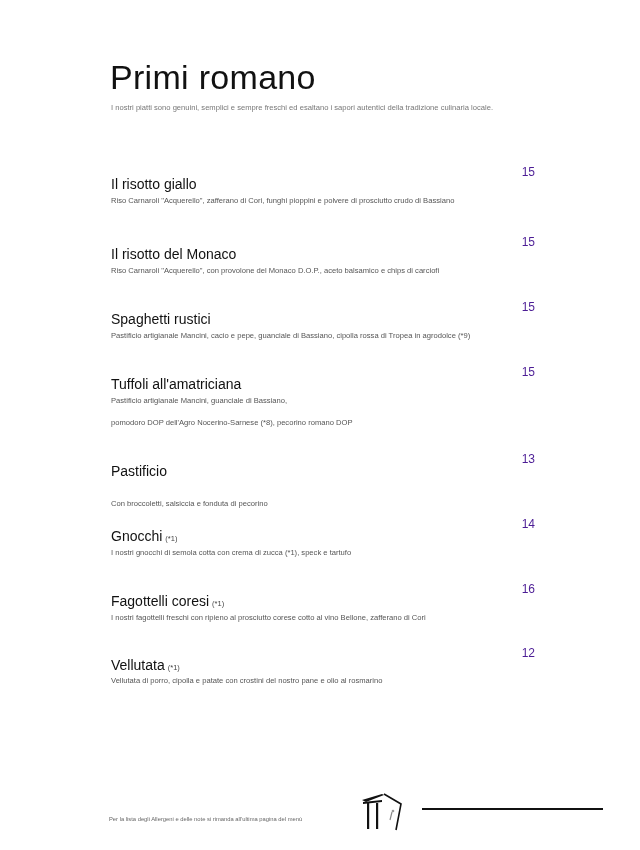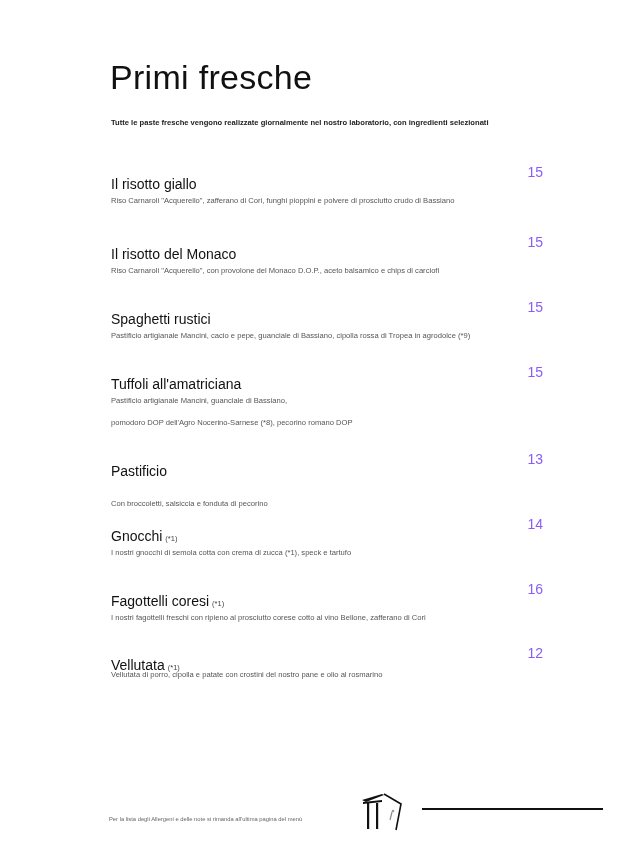--- a/index.html
+++ b/index.html
@@ -4,33 +4,33 @@
 <style>
   html, body { margin:0; padding:0; background:#ffffff; }
   body { width:640px; height:850px; position:relative; overflow:hidden; font-family:"Liberation Sans", "DejaVu Sans", sans-serif; color:#111; }
   .page { position:absolute; left:0; top:0; width:640px; height:850px; }
   .title { position:absolute; left:110px; top:55px; font-size:34px; font-weight:400; color:#111; letter-spacing:0.3px; line-height:44px; margin:0; }
   .intro1 { position:absolute; left:111px; top:102px; font-size:7.6px; color:#777; line-height:12px; white-space:nowrap; }
   .intro2 { position:absolute; left:111px; top:116px; font-size:7.6px; color:#222; font-weight:700; line-height:14px; width:420px; }
   .dish { position:absolute; left:111px; width:440px; }
   .dish-name { position:absolute; left:0; top:12px; font-size:14px; color:#111; line-height:18px; white-space:nowrap; }
   .dish-note { font-size:7.5px; color:#444; margin-left:3px; }
-  .dish-price { position:absolute; right:8px; top:0; font-size:14px; color:#8b5cf6; line-height:18px; }
+  .dish-price { position:absolute; right:16px; top:0; font-size:12px; color:#4c1d95; line-height:18px; }
   .dish-desc { position:absolute; left:0; font-size:7.6px; color:#555; line-height:12px; white-space:nowrap; }
   .footer-note { position:absolute; left:109px; top:816px; font-size:5.8px; color:#666; white-space:nowrap; }
   .logo { position:absolute; left:360px; top:790px; width:46px; height:42px; }
   .footer-line { position:absolute; left:422px; top:808px; width:181px; height:1.5px; background:#111; }
 </style>
 </head>
 <body>
 
 <div class="page">
-  <h1 class="title">Primi fresche</h1>
+  <h1 class="title">Primi romano</h1>
+  <div class="intro1">I nostri piatti sono genuini, semplici e sempre freschi ed esaltano i sapori autentici della tradizione culinaria locale.</div>
   <div class="intro2">
-    <div>Tutte le paste fresche vengono realizzate giornalmente nel nostro laboratorio, con ingredienti selezionati</div>
   </div>
 
   <div class="dish" style="top:163px">
     <div class="dish-name"><span>Il risotto giallo</span><span class="dish-note"></span></div>
     <div class="dish-price">15</div>
     <div class="dish-desc" style="top:32px">Riso Carnaroli "Acquerello", zafferano di Cori, funghi pioppini e polvere di prosciutto crudo di Bassiano</div>
   </div>
 
   <div class="dish" style="top:233px">
     <div class="dish-name"><span>Il risotto del Monaco</span><span class="dish-note"></span></div>
@@ -65,21 +65,21 @@
 
   <div class="dish" style="top:580px">
     <div class="dish-name"><span>Fagottelli coresi</span><span class="dish-note">(*1)</span></div>
     <div class="dish-price">16</div>
     <div class="dish-desc" style="top:32px"> I nostri fagottelli freschi con ripieno al prosciutto corese cotto al vino Bellone, zafferano di Cori</div>
   </div>
 
   <div class="dish" style="top:644px">
     <div class="dish-name"><span>Vellutata</span><span class="dish-note">(*1)</span></div>
     <div class="dish-price">12</div>
-    <div class="dish-desc" style="top:25px">Vellutata di porro, cipolla e patate con crostini del nostro pane e olio al rosmarino</div>
+    <div class="dish-desc" style="top:31px">Vellutata di porro, cipolla e patate con crostini del nostro pane e olio al rosmarino</div>
   </div>
 
   <div class="footer-note">Per la lista degli Allergeni e delle note si rimanda all'ultima pagina del menù</div>
   <div class="logo">
     <svg width="46" height="42" viewBox="0 0 46 42">
       <path d="M2 10 L22 4 L24 5 L6 12 Z" fill="#111"></path>
       <path d="M3 12 L22 10 L22 12 L3 14 Z" fill="#111"></path>
       <rect x="7" y="13" width="2.2" height="26" fill="#111"></rect>
       <rect x="16" y="13" width="2.2" height="26" fill="#111"></rect>
       <path d="M24 4 L41 14 L36 40" fill="none" stroke="#111" stroke-width="1.6"></path>

